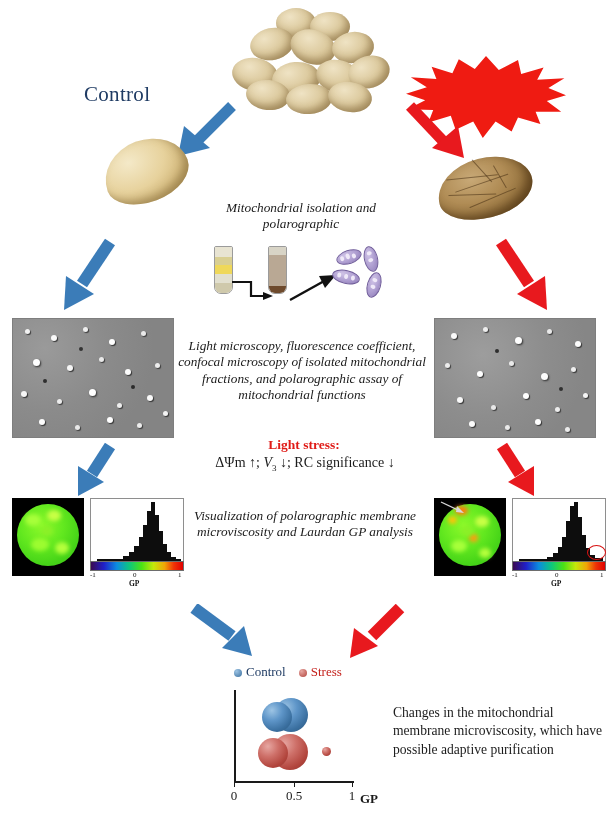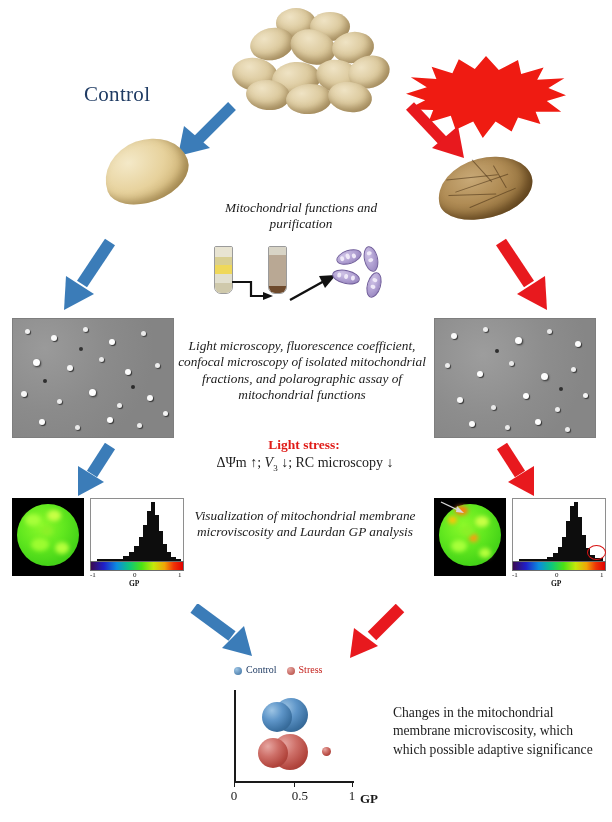--- a/index.html
+++ b/index.html
@@ -66,21 +66,21 @@
   .cbar{position:absolute;height:8px;border:1px solid #6d6d6d;
      background:linear-gradient(90deg,#3b0a52 0%,#2020c8 14%,#0b8ce0 28%,#0ec77c 42%,
      #4be215 55%,#c5e80b 68%,#f0a606 80%,#ef3406 90%,#e00000 100%);}
   .cbar-lab{position:absolute;font-size:7px;color:#111;}
   .cbar-gp{position:absolute;font-size:7.5px;font-weight:bold;color:#111;}
 
   
   #bubble-chart{left:218px;top:664px;width:175px;height:150px;}
   .legend-dot{display:inline-block;width:8px;height:8px;border-radius:50%;
       vertical-align:middle;margin-right:4px;}
-  #legend-row{position:absolute;left:16px;top:0;font-size:10px;white-space:nowrap;}
+  #legend-row{position:absolute;left:16px;top:0;font-size:13px;white-space:nowrap;}
   .lg-control{color:#1f3b63;}
   .lg-stress{color:#c4211c;}
   .axis-line{position:absolute;background:#1a1a1a;}
   .tick{position:absolute;width:1.4px;height:6px;background:#1a1a1a;}
   .tick-lab{position:absolute;font-size:13px;color:#1a1a1a;text-align:center;}
   .bub{position:absolute;border-radius:50%;}
   .bub-blue{background:radial-gradient(circle at 33% 28%,#9dc4e4 0%,#5e95c8 35%,#3a6f9f 70%,#2b5579 100%);}
   .bub-red{background:radial-gradient(circle at 33% 28%,#e7a7a2 0%,#ce7069 35%,#b2453d 70%,#8d322c 100%);}
   #gp-axis-label{position:absolute;left:142px;top:127px;font-size:13px;font-weight:bold;}
 
@@ -128,21 +128,21 @@
 <div class="abs potato" id="potato-control"></div>
 <div class="abs potato" id="potato-stress">
   <div class="wrinkle" style="left:12px;top:16px;width:52px;transform:rotate(8deg);"></div>
   <div class="wrinkle" style="left:18px;top:24px;width:56px;transform:rotate(-5deg);"></div>
   <div class="wrinkle" style="left:10px;top:33px;width:48px;transform:rotate(12deg);"></div>
   <div class="wrinkle" style="left:28px;top:41px;width:50px;transform:rotate(-9deg);"></div>
   <div class="wrinkle" style="left:34px;top:12px;width:30px;transform:rotate(62deg);"></div>
   <div class="wrinkle" style="left:52px;top:22px;width:26px;transform:rotate(74deg);"></div>
 </div>
 
-<div class="abs mid-text" id="mito-isolation">Mitochondrial functions and purification</div>
+<div class="abs mid-text" id="mito-isolation">Mitochondrial isolation and polarographic</div>
 
 <div class="abs" id="isolation-diagram">
   <div class="tube" style="left:2px;top:0;">
     <div style="position:absolute;left:0;right:0;top:0;height:10px;background:#e8e4d2;"></div>
     <div style="position:absolute;left:0;right:0;top:10px;height:8px;background:#d9cf92;"></div>
     <div style="position:absolute;left:0;right:0;top:18px;height:9px;background:#efd85a;"></div>
     <div style="position:absolute;left:0;right:0;top:27px;height:9px;background:#e2e0cf;"></div>
     <div style="position:absolute;left:0;right:0;top:36px;height:10px;background:#cfc9ab;"></div>
   </div>
   <div class="tube" style="left:56px;top:0;">
@@ -239,33 +239,33 @@
   <div class="speck" style="left:34px;top:102px;width:6px;height:6px;background:#fbfbfb;box-shadow:1px 1px 1px #333;"></div>
   <div class="speck" style="left:70px;top:106px;width:5px;height:5px;background:#eaeaea;box-shadow:1px 1px 1px #3a3a3a;"></div>
   <div class="speck" style="left:100px;top:100px;width:6px;height:6px;background:#fff;box-shadow:1px 1px 1px #333;"></div>
   <div class="speck" style="left:130px;top:108px;width:5px;height:5px;background:#ececec;box-shadow:1px 1px 1px #3a3a3a;"></div>
   <div class="speck" style="left:60px;top:30px;width:4px;height:4px;background:#2e2e2e;"></div>
   <div class="speck" style="left:124px;top:68px;width:4px;height:4px;background:#303030;"></div>
 </div>
 
 <div class="abs" id="under-stress">Light stress:</div>
 <div class="abs" id="formula">
-  <span>ΔΨm ↑; </span><span class="v3">V</span><sub>3</sub><span> ↓; RC microscopy ↓</span>
+  <span>ΔΨm ↑; </span><span class="v3">V</span><sub>3</sub><span> ↓; RC significance ↓</span>
 </div>
 
 <svg class="arrow" style="left:64px;top:442px;" width="60" height="58" viewBox="0 0 60 58">
   <path d="M46 4 L28 32" stroke="#3b7cb8" stroke-width="12" stroke-linecap="butt" fill="none"></path>
   <path d="M14 54 L14 24 L40 40 Z" fill="#3b7cb8"></path>
 </svg>
 <svg class="arrow" style="left:488px;top:442px;" width="60" height="58" viewBox="0 0 60 58">
   <path d="M14 4 L32 32" stroke="#e8191e" stroke-width="12" stroke-linecap="butt" fill="none"></path>
   <path d="M46 54 L46 24 L20 40 Z" fill="#e8191e"></path>
 </svg>
 
-<div class="abs mid-text" id="visualization-text">Visualization of mitochondrial membrane microviscosity and Laurdan GP analysis</div>
+<div class="abs mid-text" id="visualization-text">Visualization of polarographic membrane microviscosity and Laurdan GP analysis</div>
 
 <div class="gp-panel" style="left:12px;top:498px;">
   <div class="gp-map">
     <div class="gp-circle">
       <div class="gp-blob" style="left:8px;top:10px;width:16px;height:12px;background:#a7ff3a;"></div>
       <div class="gp-blob" style="left:30px;top:6px;width:14px;height:11px;background:#c8ff45;"></div>
       <div class="gp-blob" style="left:14px;top:34px;width:18px;height:13px;background:#9cfc30;"></div>
       <div class="gp-blob" style="left:38px;top:38px;width:14px;height:12px;background:#b5ff3c;"></div>
       <div class="gp-blob" style="left:24px;top:22px;width:12px;height:10px;background:#8bf028;"></div>
     </div>
@@ -352,24 +352,24 @@
       <span class="legend-dot" style="background:radial-gradient(circle at 32% 28%,#e7a7a2,#b2453d);"></span><span>Stress</span>
     </span>
   </div>
 
   <div class="axis-line" style="left:16px;top:26px;width:1.6px;height:92px;"></div>
   <div class="axis-line" style="left:16px;top:117px;width:120px;height:1.6px;"></div>
   <div class="tick" style="left:16px;top:117px;"></div>
   <div class="tick" style="left:76px;top:117px;"></div>
   <div class="tick" style="left:134px;top:117px;"></div>
   <div class="tick-lab" style="left:6px;top:124px;width:20px;">0</div>
-  <div class="tick-lab" style="left:62px;top:124px;width:28px;text-align:right;">0.5</div>
+  <div class="tick-lab" style="left:62px;top:124px;width:28px;">0.5</div>
   <div class="tick-lab" style="left:124px;top:124px;width:20px;">1</div>
   <div id="gp-axis-label">GP</div>
 
   <div class="bub bub-blue" style="left:56px;top:34px;width:34px;height:34px;"></div>
   <div class="bub bub-blue" style="left:44px;top:38px;width:30px;height:30px;"></div>
   <div class="bub bub-red" style="left:54px;top:70px;width:36px;height:36px;"></div>
   <div class="bub bub-red" style="left:40px;top:74px;width:30px;height:30px;"></div>
   <div class="bub bub-red" style="left:104px;top:83px;width:9px;height:9px;"></div>
 </div>
 
-<div class="abs" id="conclusion">Changes in the mitochondrial membrane microviscosity, which which possible adaptive significance</div>
+<div class="abs" id="conclusion">Changes in the mitochondrial membrane microviscosity, which have possible adaptive purification</div>
 
 </body></html>

